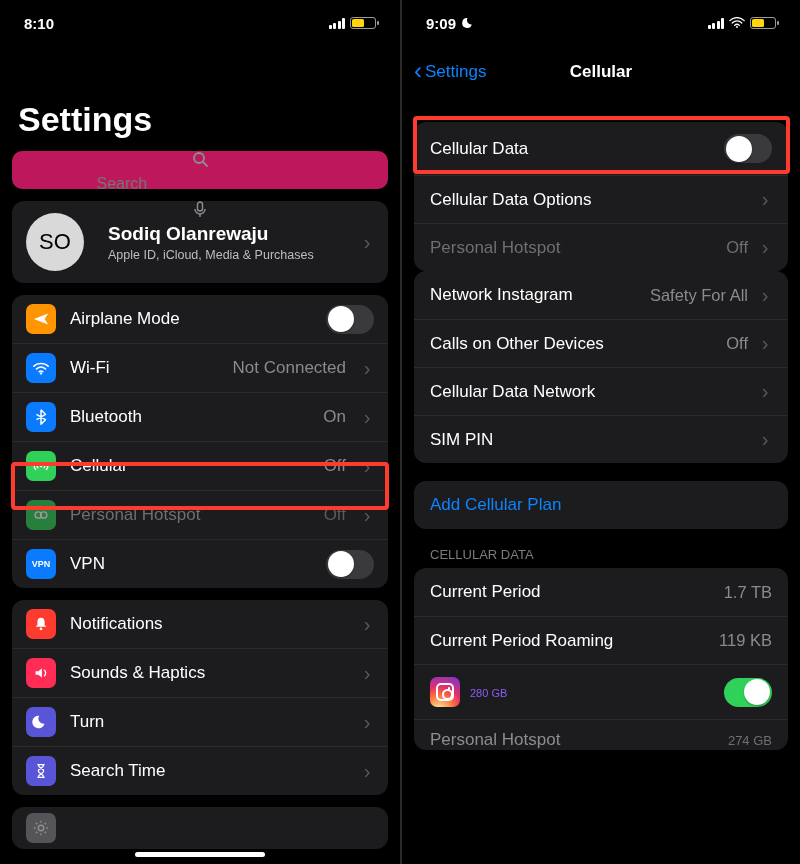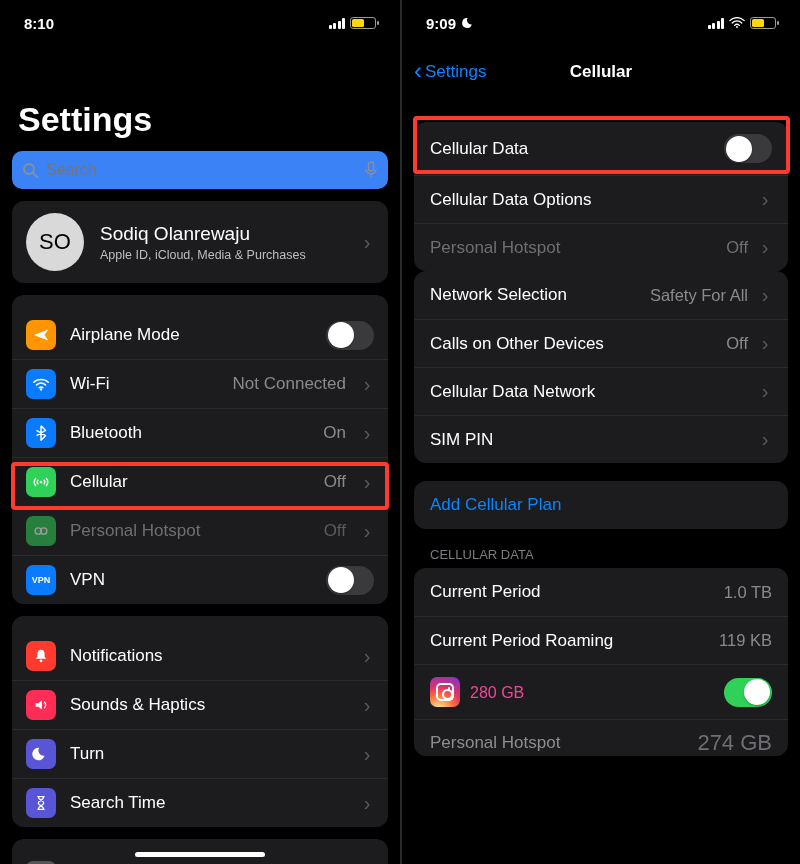--- a/index.html
+++ b/index.html
@@ -28,48 +28,48 @@
   .signal span:nth-child(1){height:4px;} .signal span:nth-child(2){height:6px;}
   .signal span:nth-child(3){height:8px;} .signal span:nth-child(4){height:11px;}
   .wifi svg { width:16px; height:12px; display:block; }
   .battery { width:26px; height:12px; border:1.5px solid #999; border-radius:3px; position:relative; }
   .battery::after { content:""; position:absolute; right:-4px; top:3px; width:2.5px; height:4px; background:#999; border-radius:1px; }
   .battery .fill { position:absolute; left:1px; top:1px; bottom:1px; width:50%; background:#ffd60a; border-radius:1.5px; }
 
   
   .settings-title { font-size: 34px; font-weight: 700; padding: 60px 18px 12px; }
   .search-box {
-    margin: 0 12px; background: #3b82f6; border-radius: 10px; height: 38px;
-    display: flex; align-items: center; padding: 0 10px; gap:8px; color:#8e8e93;
+    margin: 0 12px; background: #be185d; border-radius: 10px; height: 38px;
+    display: flex; align-items: center; padding: 0 10px; gap:8px; color:#8e8e93;flex-direction:column;
   }
   .search-box input {
     flex:1; background:transparent; border:0; color:#fff; font-size:16px; outline:none;
   }
   .mic svg, .mag svg { display:block; }
 
   .card {
     margin: 12px; background:#1c1c1e; border-radius:12px; overflow:hidden;
   }
   .profile-row {
-    display:flex; align-items:center; padding:12px 14px; gap:16px;
+    display:flex; align-items:center; padding:12px 14px; gap:24px;
   }
   .avatar {
     width:58px; height:58px; border-radius:50%; background:#d9d9d9; color:#000;
     display:flex; align-items:center; justify-content:center; font-size:22px; font-weight:500;
   }
   .profile-text { flex:1; }
-  .profile-text .name { font-size:19px; font-weight:400; }
+  .profile-text .name { font-size:19px; font-weight:700; }
   .profile-text .sub { font-size:12.5px; color:#bdbdc2; margin-top:3px; }
   .chev { color:#5a5a5e; font-size:20px; width:14px; display:flex; align-items:center; justify-content:center; }
 
   .row {
     display:flex; align-items:center; padding:9px 14px; min-height:46px;
     border-top:0.5px solid #2b2b2d; gap:14px;
   }
-  .card .row:first-child { border-top:none;margin-top:16px; }
+  .card .row:first-child { border-top:none; }
   .icon-box {
     width:30px; height:30px; border-radius:7px; display:flex; align-items:center; justify-content:center;
     flex-shrink:0;
   }
   .icon-box svg { width:18px; height:18px; display:block; }
   .row-label { flex:1; font-size:17px; color:#fff; }
   .row-val { color:#8a8a8e; font-size:17px; }
   .toggle {
     width:48px; height:29px; border-radius:20px; background:#3a3a3c; position:relative; flex-shrink:0;
   }
@@ -113,25 +113,25 @@
 
   .app-icon {
     width:30px; height:30px; border-radius:7px;
     background: radial-gradient(circle at 30% 110%, #fdf497 0%, #ff6a3d 40%, #e1306c 60%, #8234cc 95%);
     display:flex; align-items:center; justify-content:center;
   }
   .app-icon .ig { width:18px; height:18px; border:2px solid #fff; border-radius:5px; position:relative; }
   .app-icon .ig::before { content:""; width:7px; height:7px; border:2px solid #fff; border-radius:50%; position:absolute; top:3.5px; left:3.5px; }
   .app-icon .ig::after { content:""; width:2.5px; height:2.5px; background:#fff; border-radius:50%; position:absolute; top:2px; right:2px; }
   .app-row .app-col { display:flex; flex-direction:column; flex:1; }
-  .app-row .app-col .sub { font-size:16px; color:#ec4899; margin-top:1px; }
+  .app-row .app-col .sub { font-size:11px; color:#8b5cf6; margin-top:1px; }
 
   .cutrow { display:flex; align-items:center; padding:10px 16px 0; gap:10px; border-top:0.5px solid #2b2b2d; }
   .cutrow .lab { flex:1; font-size:17px; color:#8c8c91; }
-  .cutrow .val { color:#6e6e73; font-size:22px; }
+  .cutrow .val { color:#6e6e73; font-size:13px; }
 </style>
 </head>
 <body>
 
 <div class="phone">
 
   <div class="status-bar">
     <div class="sb-left">
       <span>8:10</span>
     </div>
@@ -354,21 +354,21 @@
       <div class="val">Off</div>
       <div class="chev">›</div>
     </div>
   </div>
 
   <div class="highlight-box" style="left:11px; top:116px; width:377px; height:58px;"></div>
 
 
   <div class="group">
     <div class="grow">
-      <div class="lab">Network Selection</div>
+      <div class="lab">Network Instagram</div>
       <div class="val">Safety For All</div>
       <div class="chev">›</div>
     </div>
     <div class="grow">
       <div class="lab">Calls on Other Devices</div>
       <div class="val">Off</div>
       <div class="chev">›</div>
     </div>
     <div class="grow">
       <div class="lab">Cellular Data Network</div>
@@ -382,21 +382,21 @@
 
   <div style="height:18px;"></div>
   <div class="group">
     <div class="link-row">Add Cellular Plan</div>
   </div>
 
   <div class="section-head">CELLULAR DATA</div>
   <div class="group">
     <div class="grow">
       <div class="lab">Current Period</div>
-      <div class="val">1.0 TB</div>
+      <div class="val">1.7 TB</div>
     </div>
     <div class="grow">
       <div class="lab">Current Period Roaming</div>
       <div class="val">119 KB</div>
     </div>
     <div class="grow app-row">
       <div class="app-icon">
           <div class="ig"></div>
         </div>
       <div class="app-col">

